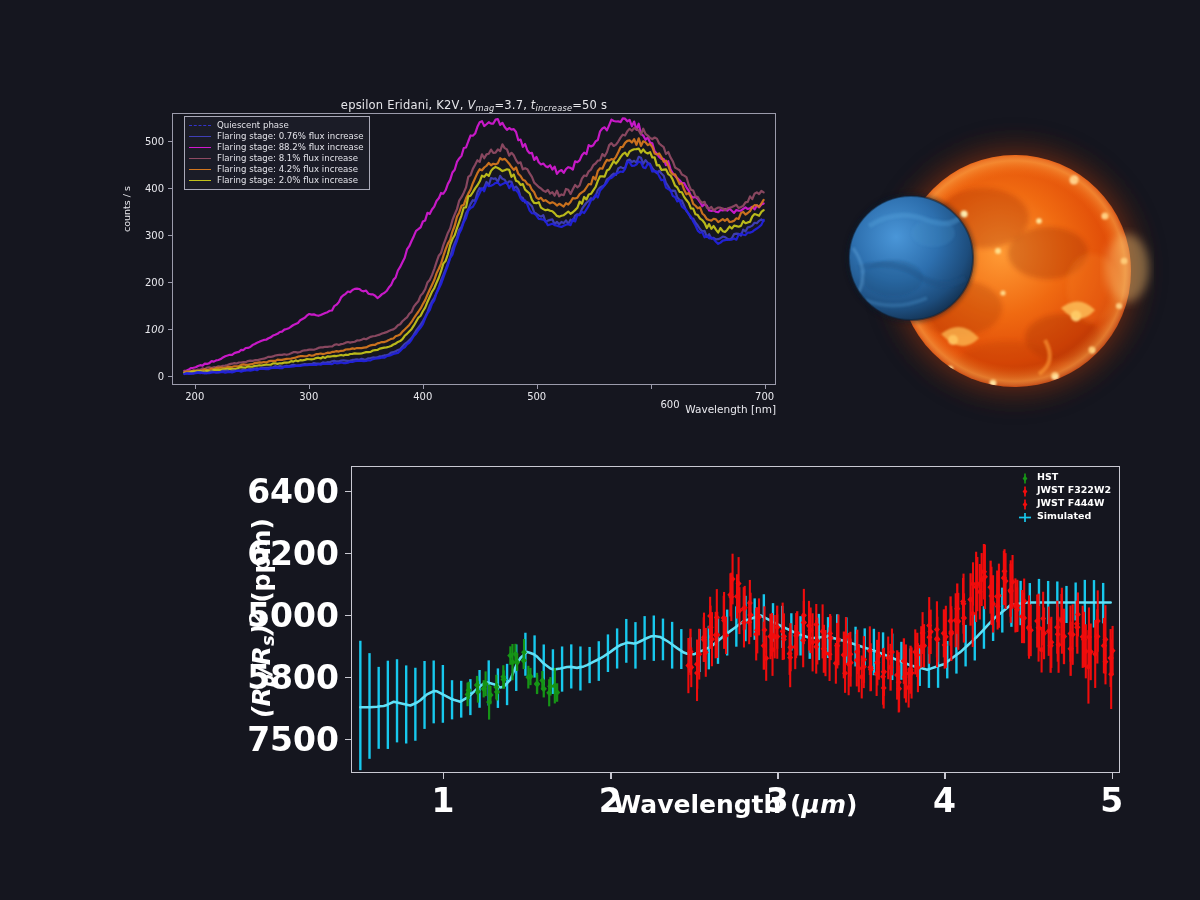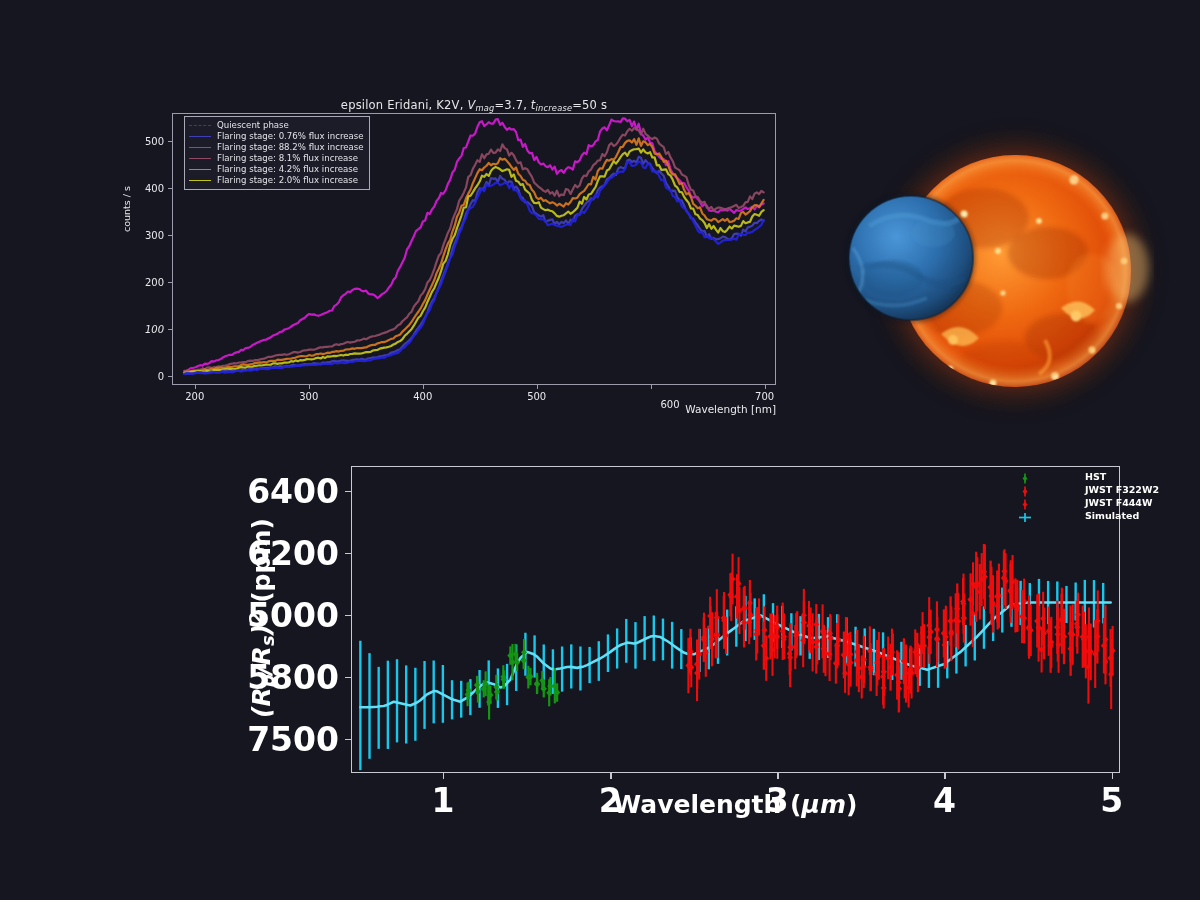--- a/index.html
+++ b/index.html
@@ -59,21 +59,21 @@
     position:absolute;left:351px;top:790px;width:769px;text-align:center;
     color:#ffffff;font-size:25px;font-weight:bold;
   }
   #bottom-ylabel{
     position:absolute;left:262px;top:618px;color:#ffffff;font-size:25px;font-weight:bold;
     transform:rotate(-90deg) translate(-50%,-50%);transform-origin:left top;white-space:nowrap;
   }
   #bottom-legend{
     position:absolute;left:1012px;top:466px;padding:4px 6px;box-sizing:border-box;
   }
-  .blegend-row{display:flex;align-items:center;height:13px;gap:48px;}
+  .blegend-row{display:flex;align-items:center;height:13px;}
   .blg-text{color:#ffffff;font-size:9.5px;font-weight:bold;margin-left:5px;white-space:nowrap;}
   .blg-mark{width:14px;height:13px;position:relative;}
   .sub{font-size:.72em;vertical-align:-.25em;}
   .sup{font-size:.7em;vertical-align:.45em;}
   .ital{font-style:italic;}
 </style>
 </head>
 <body>
 
 <div class="figure">

